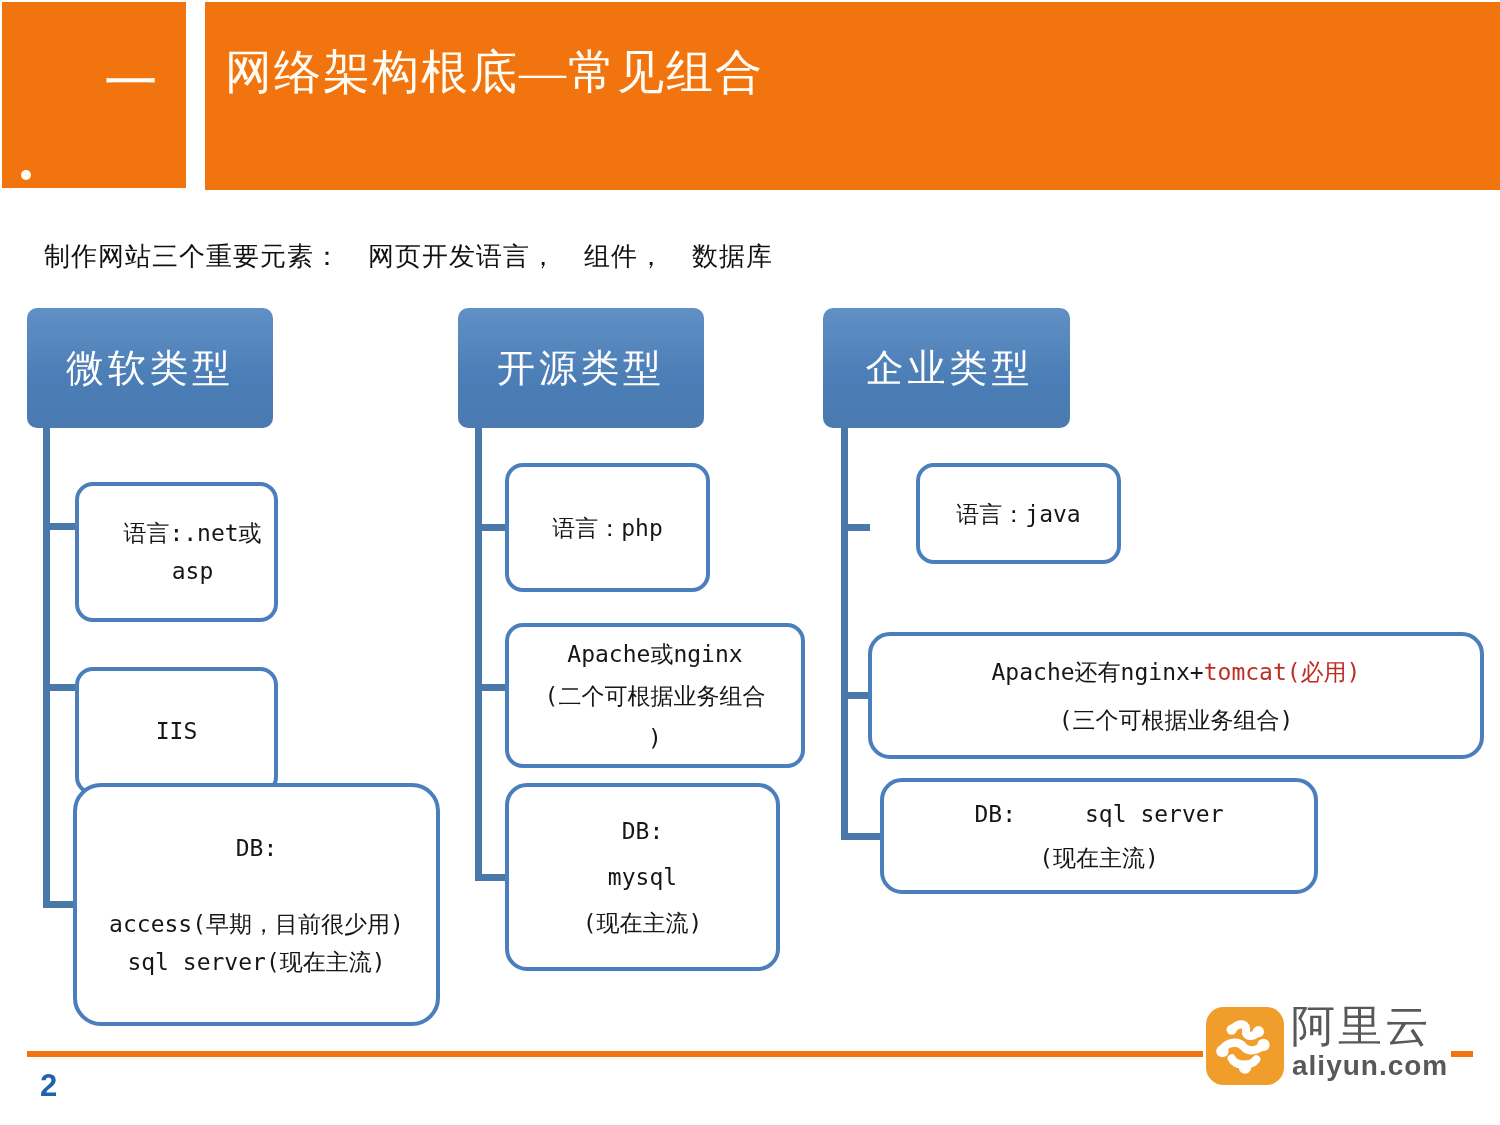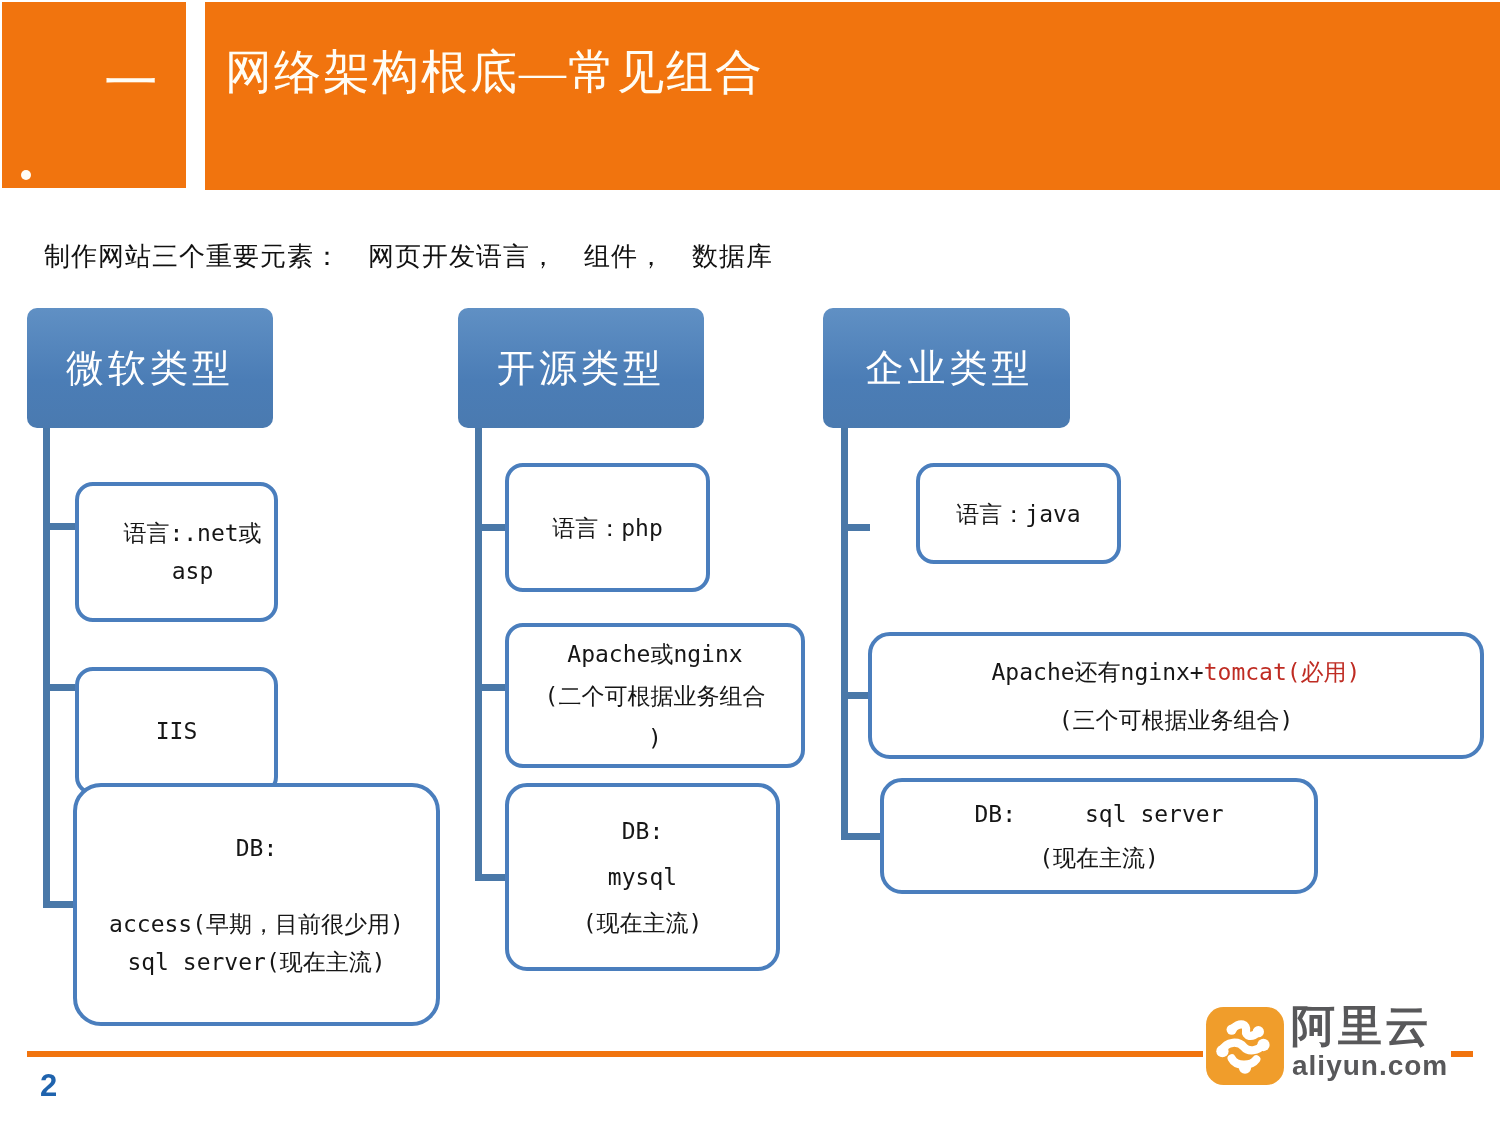--- a/index.html
+++ b/index.html
@@ -52,21 +52,21 @@
   .vline, .stub { position:absolute; background:var(--line-blue); }
   
   .divider { position:absolute; left:27px; top:1051px; width:1446px; height:6px; background:var(--orange); }
   .pagenum {
     position:absolute; left:40px; top:1068px; font-size:31px; font-weight:bold;
     color:#1F63AD; font-family:"Liberation Sans","DejaVu Sans",sans-serif;
   }
   .logo { position:absolute; left:1203px; top:1002px; width:248px; height:90px; background:#ffffff; }
   .logo-icon { position:absolute; left:2px; top:4px; width:80px; height:80px; }
   .logo-brand {
-    position:absolute; left:88px; top:-2px; font-size:44px; line-height:52px; font-weight:bold;
+    position:absolute; left:88px; top:-2px; font-size:44px; line-height:52px; font-weight:normal;
     color:#58585A; font-family:"Liberation Sans","DejaVu Sans",sans-serif; letter-spacing:3px;
   }
   .logo-domain {
     position:absolute; left:89px; top:48px; font-size:28px; line-height:32px; font-weight:bold;
     color:#58585A; font-family:"Liberation Sans","DejaVu Sans",sans-serif; letter-spacing:1px;
   }
 </style>
 </head>
 <body>
 

